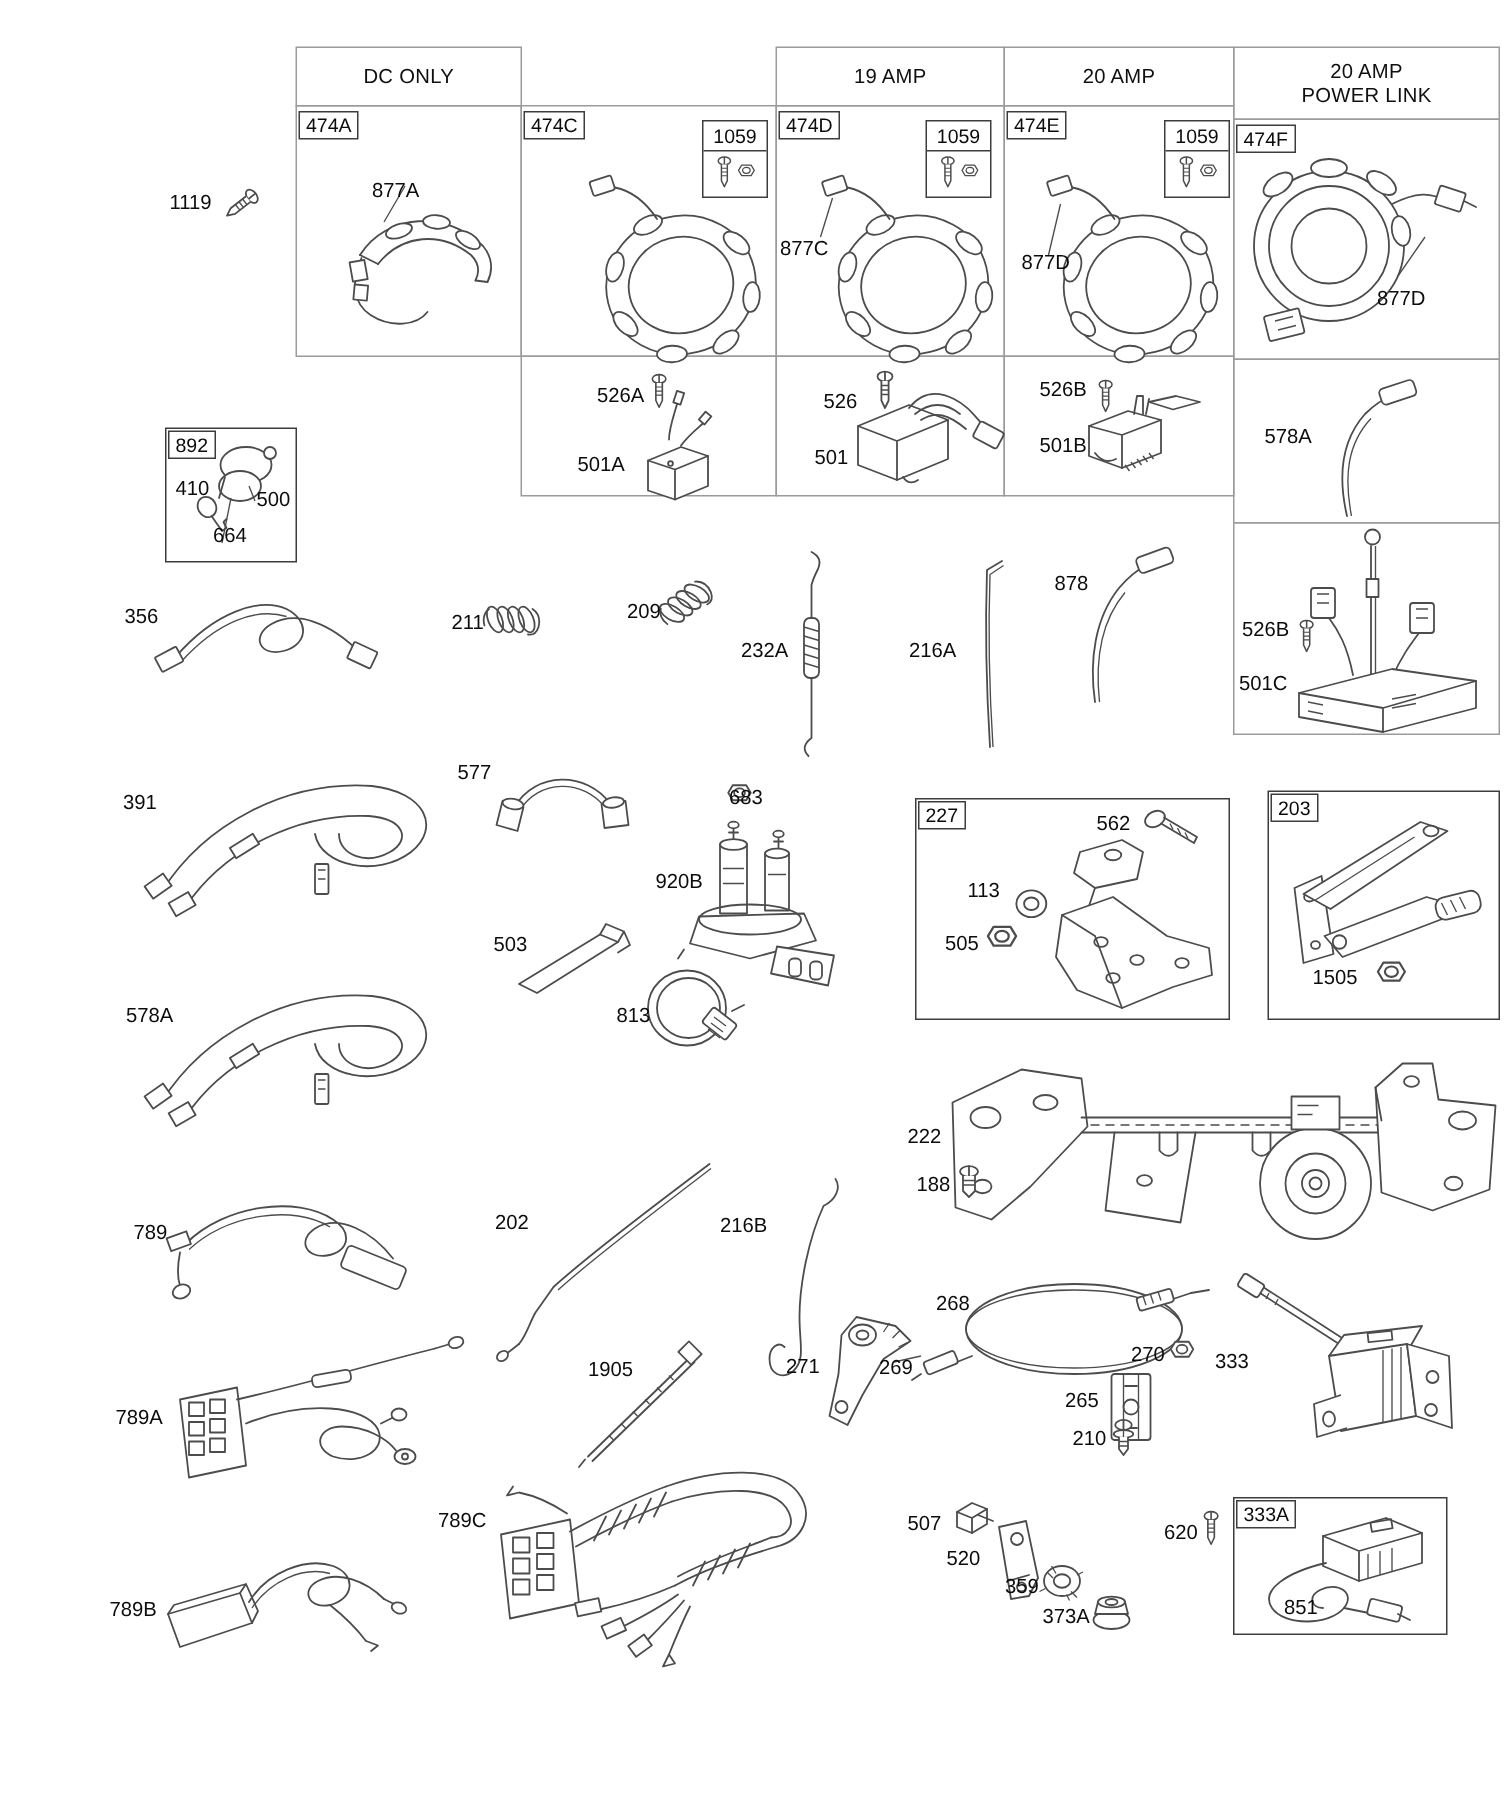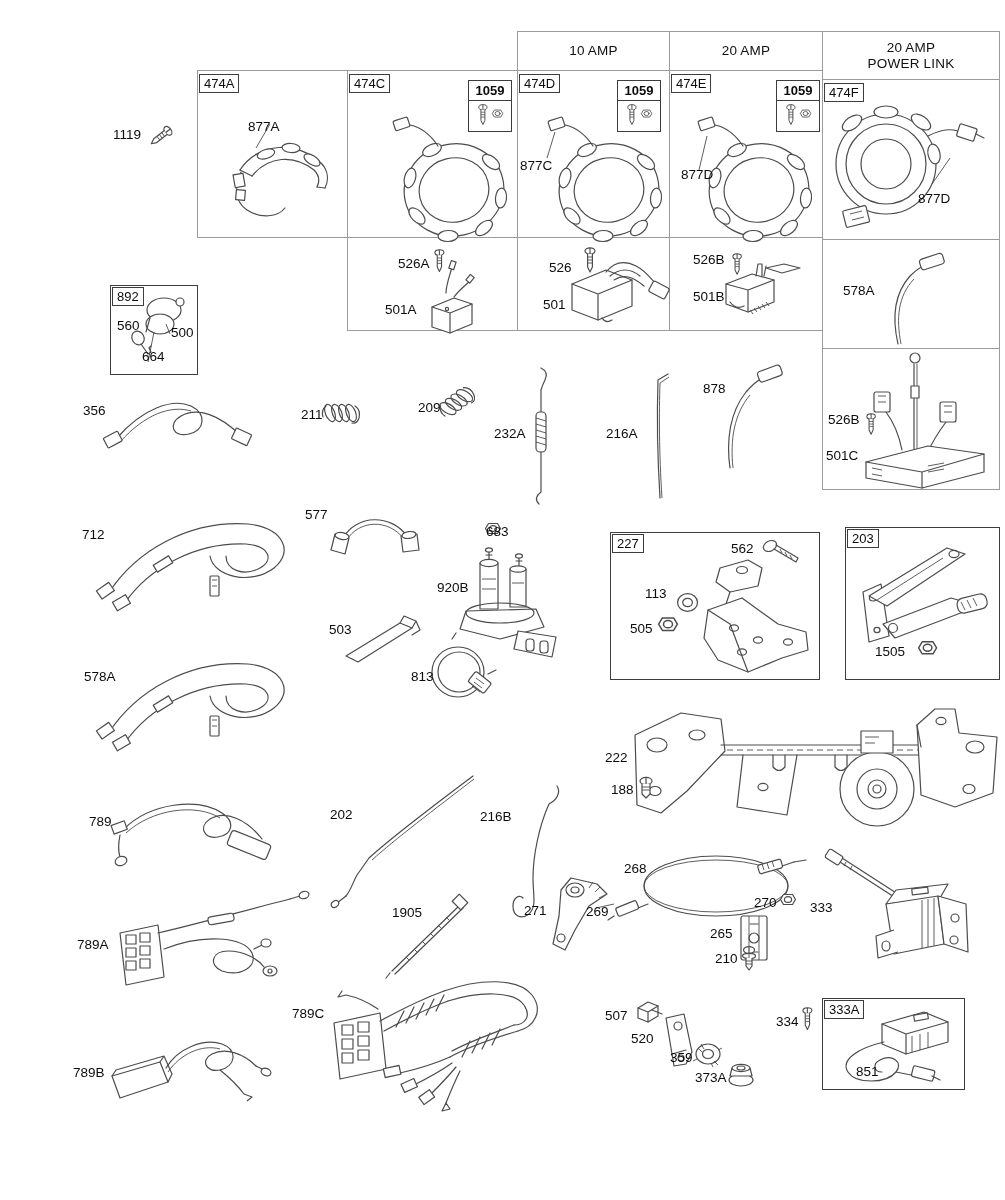--- a/index.html
+++ b/index.html
@@ -5,21 +5,21 @@
   html,body{margin:0;padding:0;background:#fff;}
   #page{position:relative;width:1005px;height:1200px;background:#ffffff;
         font-family:"Liberation Sans",sans-serif;overflow:hidden;}
   .cell{position:absolute;border:1px solid #9b9b9b;box-sizing:border-box;background:transparent;}
   .darkbox{position:absolute;border:1.4px solid #3d3d3d;box-sizing:border-box;background:transparent;}
   .hdr{display:flex;align-items:center;justify-content:center;text-align:center;
        font-size:13.5px;color:#101010;line-height:1.15;letter-spacing:.2px;}
   .lbl{position:absolute;font-size:13.5px;color:#0c0c0c;white-space:nowrap;}
   .boxed{border:1.4px solid #3d3d3d;padding:0 4px;background:#fff;font-size:13px;line-height:17px;}
   .kit{position:absolute;width:44px;height:52px;border:1.4px solid #3d3d3d;background:#fff;
-       box-sizing:border-box;text-align:center;font-weight:bold;}
+       box-sizing:border-box;text-align:center;}
   .kit .kl{font-size:13px;line-height:19px;border-bottom:1.4px solid #3d3d3d;color:#0c0c0c;}
   .part{position:absolute;}
   .part svg{display:block;overflow:visible;}
   .d{stroke:#4c4c4c;fill:none;stroke-width:1.2;stroke-linecap:round;stroke-linejoin:round;}
   .df{stroke:#4c4c4c;fill:#ffffff;stroke-width:1.2;stroke-linejoin:round;}
   .dt{stroke:#4c4c4c;fill:none;stroke-width:.9;}
 </style>
 </head>
 <body>
 
@@ -76,22 +76,25 @@
         <path d="M26,96 C52,58 100,34 148,36 C172,38 176,52 162,60 C146,69 128,62 128,48" class="d"></path>
         <rect x="0" y="78" width="15" height="10" transform="rotate(-35 7 83)" class="df"></rect>
         <rect x="16" y="90" width="15" height="10" transform="rotate(-30 23 95)" class="df"></rect>
         <rect x="56" y="52" width="18" height="8" transform="rotate(-32 65 56)" class="df"></rect>
         <rect x="112" y="68" width="9" height="20" rx="1" class="df"></rect>
         <path d="M114,72 h5 M114,78 h5" class="dt"></path>
       </g>
     </defs>
   </svg>
 
+  <div class="cell hdr" style="left:197px;top:31px;width:151px;height:40px">
+      <span>DC ONLY</span>
+    </div>
   <div class="cell hdr" style="left:517px;top:31px;width:153px;height:40px">
-      <span>10 AMP</span>
+      <span>19 AMP</span>
     </div>
   <div class="cell hdr" style="left:669px;top:31px;width:154px;height:40px">
       <span>20 AMP</span>
     </div>
   <div class="cell hdr" style="left:822px;top:31px;width:178px;height:49px">
     <span><span>20 AMP</span><br><span>POWER LINK</span></span>
   </div>
 
   <div class="cell" style="left:197px;top:70px;width:151px;height:168px"></div>
   <div class="cell" style="left:347px;top:70px;width:171px;height:168px"></div>
@@ -719,32 +722,32 @@
   <div class="lbl" style="left:398px;top:256px">526A</div>
   <div class="lbl" style="left:385px;top:302px">501A</div>
   <div class="lbl" style="left:549px;top:260px">526</div>
   <div class="lbl" style="left:543px;top:297px">501</div>
   <div class="lbl" style="left:693px;top:252px">526B</div>
   <div class="lbl" style="left:693px;top:289px">501B</div>
   <div class="lbl" style="left:843px;top:283px">578A</div>
   <div class="lbl" style="left:828px;top:412px">526B</div>
   <div class="lbl" style="left:826px;top:448px">501C</div>
 
-  <div class="lbl" style="left:117px;top:318px">560</div>
+  <div class="lbl" style="left:117px;top:318px">410</div>
   <div class="lbl" style="left:171px;top:325px">500</div>
   <div class="lbl" style="left:142px;top:349px">664</div>
 
   <div class="lbl" style="left:83px;top:403px">356</div>
   <div class="lbl" style="left:301px;top:407px">211</div>
   <div class="lbl" style="left:418px;top:400px">209</div>
   <div class="lbl" style="left:494px;top:426px">232A</div>
   <div class="lbl" style="left:606px;top:426px">216A</div>
   <div class="lbl" style="left:703px;top:381px">878</div>
 
-  <div class="lbl" style="left:82px;top:527px">712</div>
+  <div class="lbl" style="left:82px;top:527px">391</div>
   <div class="lbl" style="left:305px;top:507px">577</div>
   <div class="lbl" style="left:486px;top:524px">683</div>
   <div class="lbl" style="left:437px;top:580px">920B</div>
   <div class="lbl" style="left:329px;top:622px">503</div>
   <div class="lbl" style="left:411px;top:669px">813</div>
 
   <div class="lbl" style="left:731px;top:541px">562</div>
   <div class="lbl" style="left:645px;top:586px">113</div>
   <div class="lbl" style="left:630px;top:621px">505</div>
   <div class="lbl" style="left:875px;top:644px">1505</div>
@@ -765,17 +768,17 @@
   <div class="lbl" style="left:754px;top:895px">270</div>
   <div class="lbl" style="left:710px;top:926px">265</div>
   <div class="lbl" style="left:715px;top:951px">210</div>
   <div class="lbl" style="left:810px;top:900px">333</div>
 
   <div class="lbl" style="left:292px;top:1006px">789C</div>
   <div class="lbl" style="left:605px;top:1008px">507</div>
   <div class="lbl" style="left:631px;top:1031px">520</div>
   <div class="lbl" style="left:670px;top:1050px">359</div>
   <div class="lbl" style="left:695px;top:1070px">373A</div>
-  <div class="lbl" style="left:776px;top:1014px">334</div>
+  <div class="lbl" style="left:776px;top:1014px">620</div>
   <div class="lbl" style="left:856px;top:1064px">851</div>
   <div class="lbl" style="left:73px;top:1065px">789B</div>
 
 </div>
 
 </body></html>

